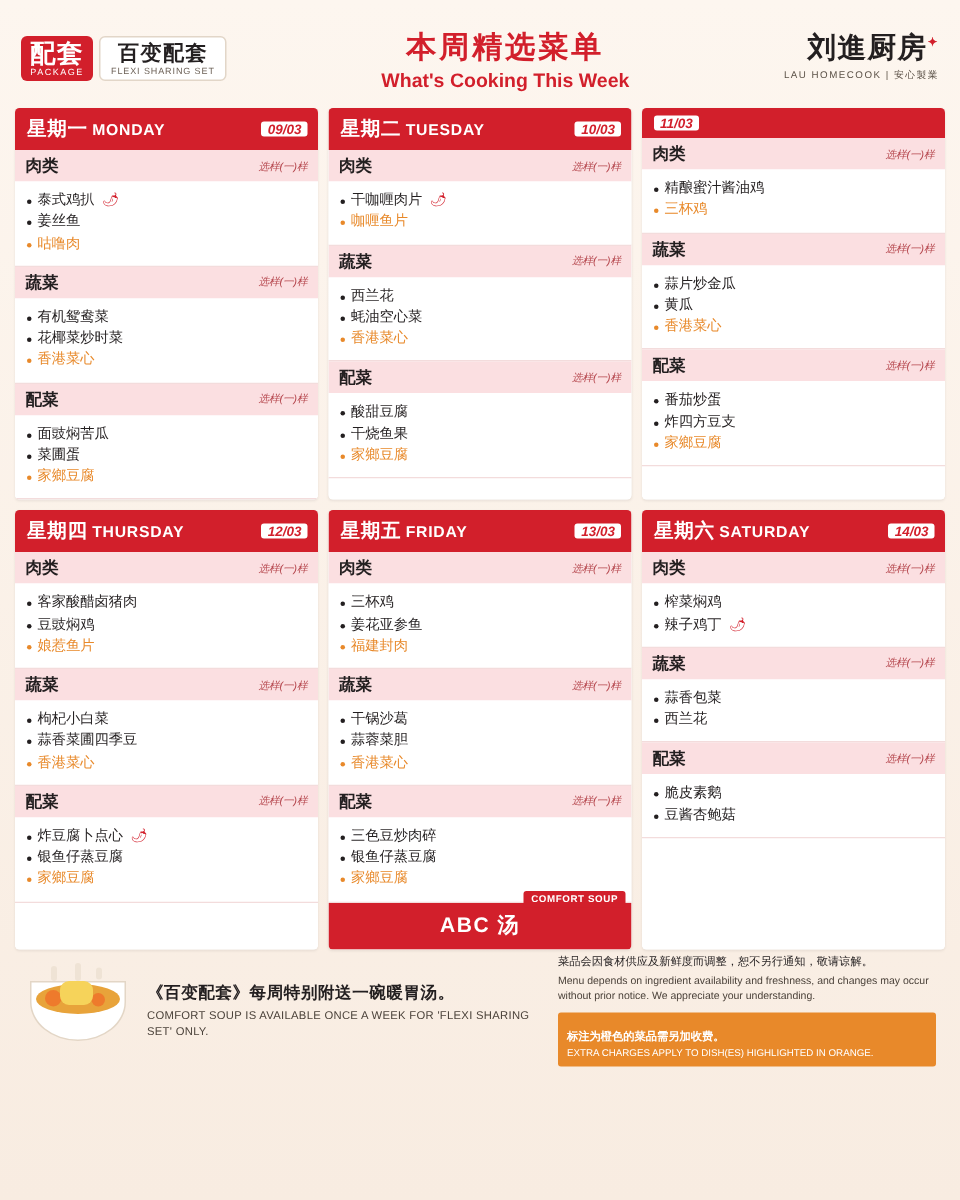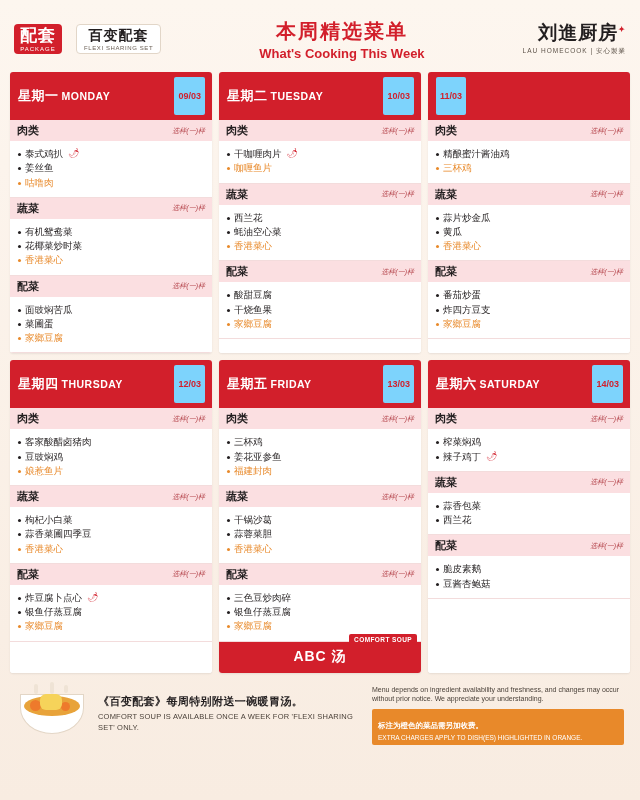--- a/index.html
+++ b/index.html
@@ -14,21 +14,21 @@
     width: 640px; height: 800px;
     background: linear-gradient(180deg,#fdf6ef 0%, #f8ece1 100%);
     position: relative;
     padding: 8px 10px 0 10px;
   }
   
   .header {
     display: flex; align-items: center; justify-content: space-between;
     height: 62px; padding: 0 4px;
   }
-  .pkg-badge { display: flex; align-items: center; gap: 14px; }
+  .pkg-badge { display: flex; align-items: center; gap: 4px; }
   .pkg-red {
     background:#d21f2b; color:#fff; border-radius:4px;
     padding:3px 6px 2px 6px; text-align:center; line-height:1;
   }
   .pkg-red .cn { font-size:17px; font-weight:bold; letter-spacing:1px; }
   .pkg-red .en { font-size:6px; letter-spacing:1px; margin-top:2px; }
   .pkg-white {
     background:#fff; border:1px solid #e2d6c8; border-radius:4px;
     padding:3px 7px 2px 7px; text-align:center; line-height:1.1;
   }
@@ -55,22 +55,22 @@
     box-shadow:0 1px 2px rgba(0,0,0,.08);
     display:flex; flex-direction:column;
   }
   .day-head {
     background:#d21f2b; color:#fff; display:flex; align-items:center;
     justify-content:space-between; padding:5px 7px 5px 8px;
   }
   .day-name { font-size:13px; font-weight:bold; letter-spacing:.5px; white-space:nowrap;}
   .day-name .en { font-size:10.5px; margin-left:3px; }
   .day-date {
-    background:#7dd3fc; color:#d21f2b; font-size:9px; font-weight:bold;
-    border-radius:2px; padding:14px 4px; white-space:nowrap;
+    background:#ffffff; color:#d21f2b; font-size:9px; font-weight:bold;
+    border-radius:2px; padding:0 4px; white-space:nowrap;font-style:italic;
   }
   .section { border-bottom:1px solid #f3dcdc; }
   .section:last-child { border-bottom:none; }
   .sec-head {
     background:#fbdfe1; display:flex; align-items:center; justify-content:space-between;
     padding:3px 7px;
     text-align:right;
   }
   .sec-title { font-size:11px; font-weight:bold; color:#231f20; }
   .sec-note { font-size:7px; color:#b6484f; font-style:italic; }
@@ -563,20 +563,21 @@
       <div class="broth"></div>
       <div class="carrot"></div>
       <div class="carrot2"></div>
       <div class="corn"></div>
     </div>
     <div class="footer-left">
       <div class="fl-cn">《百变配套》每周特别附送一碗暖胃汤。</div>
       <div class="fl-en">COMFORT SOUP IS AVAILABLE ONCE A WEEK FOR 'FLEXI SHARING SET' ONLY.</div>
     </div>
     <div class="footer-right">
+      <div class="fr-cn">菜品会因食材供应及新鲜度而调整，恕不另行通知，敬请谅解。</div>
       <div class="fr-en">Menu depends on ingredient availability and freshness, and changes may occur without prior notice. We appreciate your understanding.</div>
       <div class="fr-badge">
         <span class="cn">标注为橙色的菜品需另加收费。</span>
         <span class="en">EXTRA CHARGES APPLY TO DISH(ES) HIGHLIGHTED IN ORANGE.</span>
       </div>
     </div>
   </div>
 </div>
 
 </body></html>

